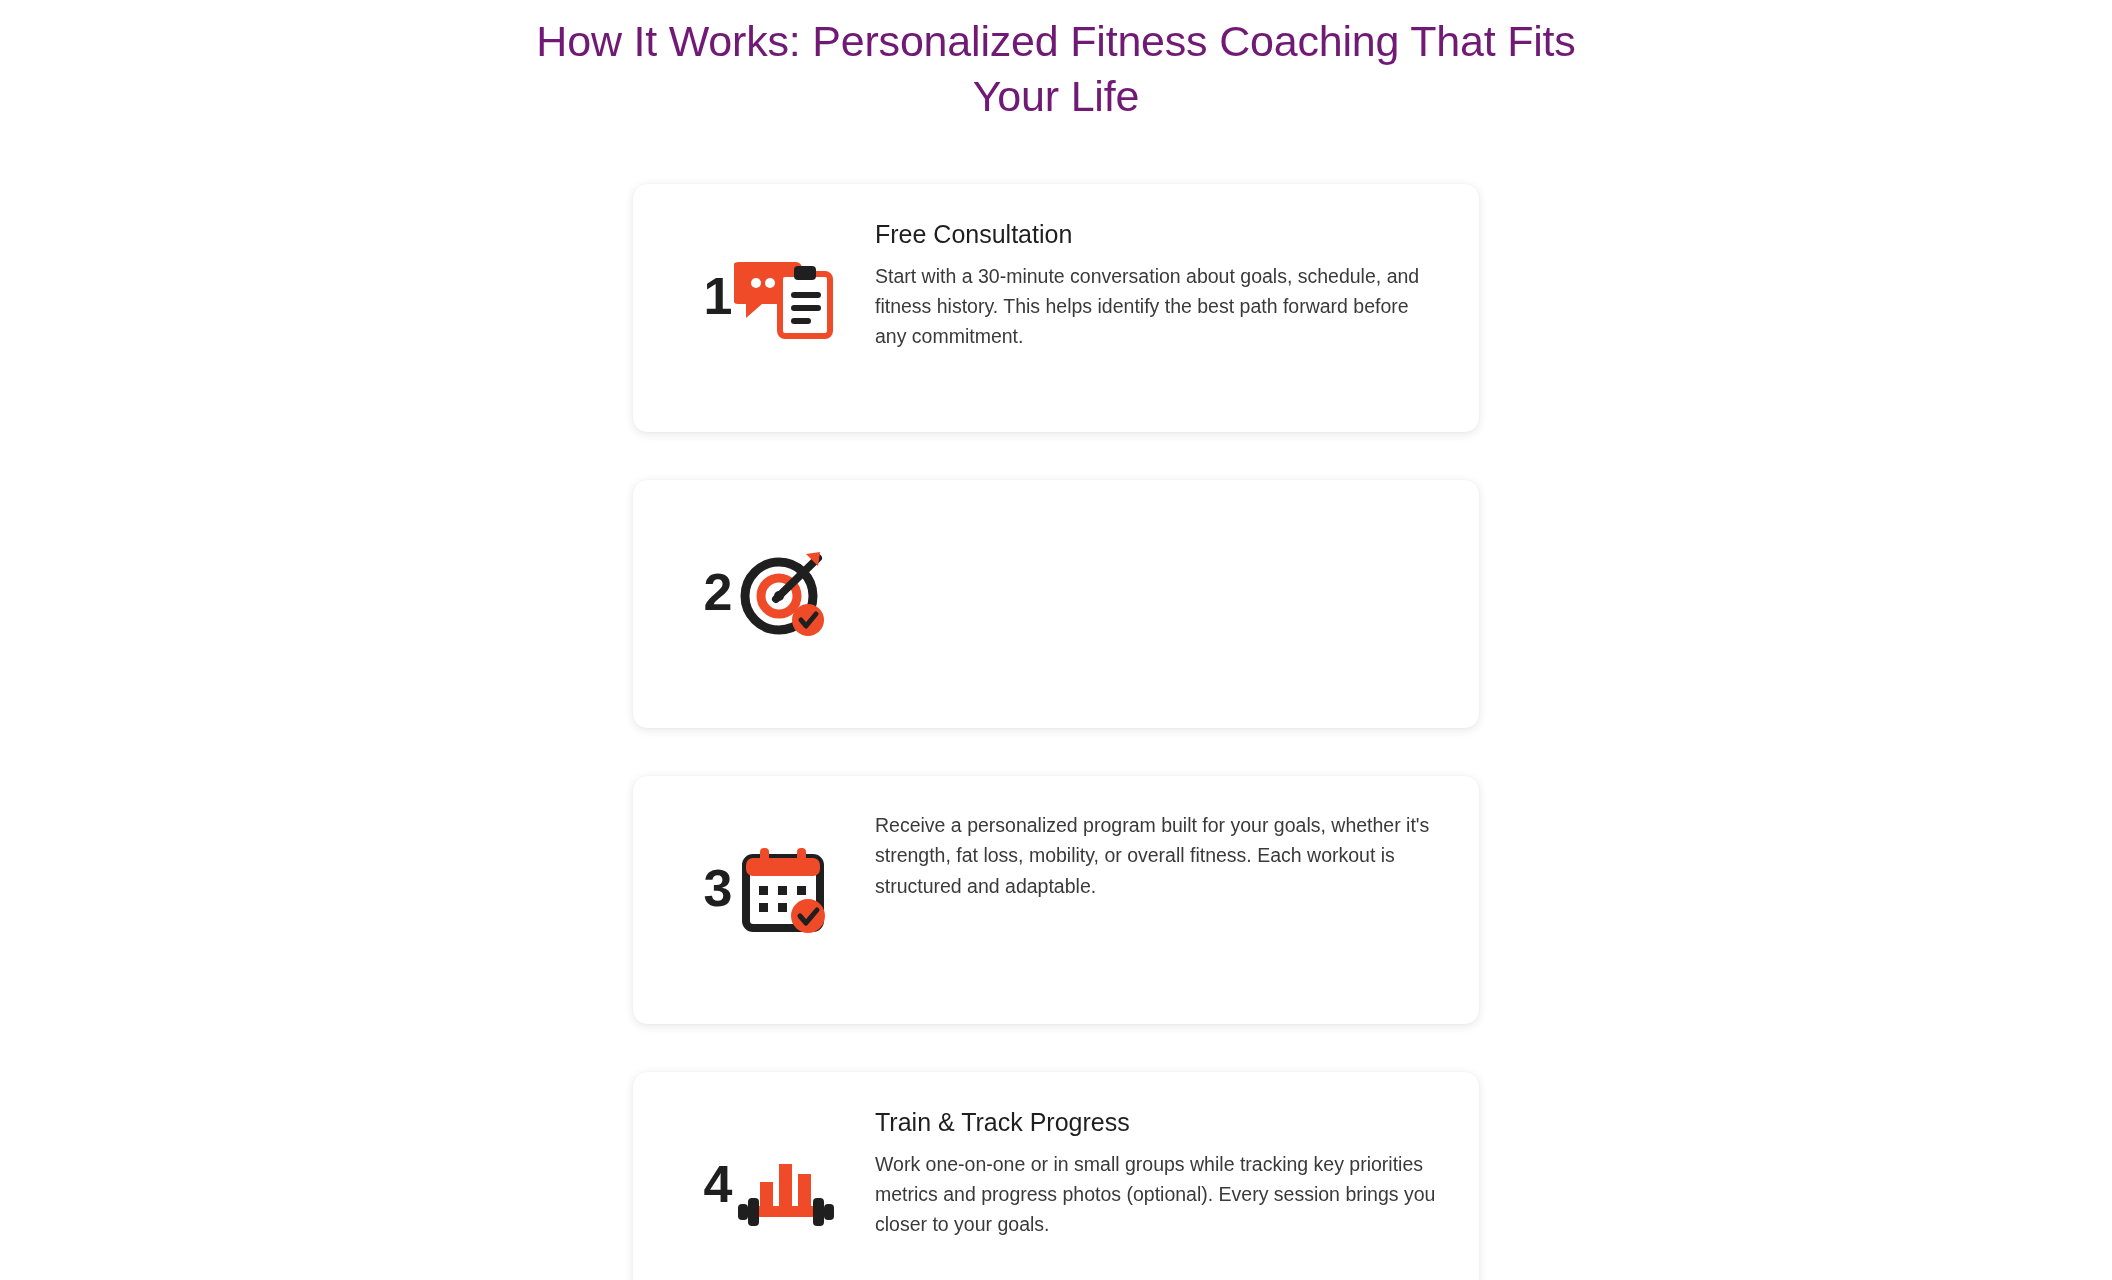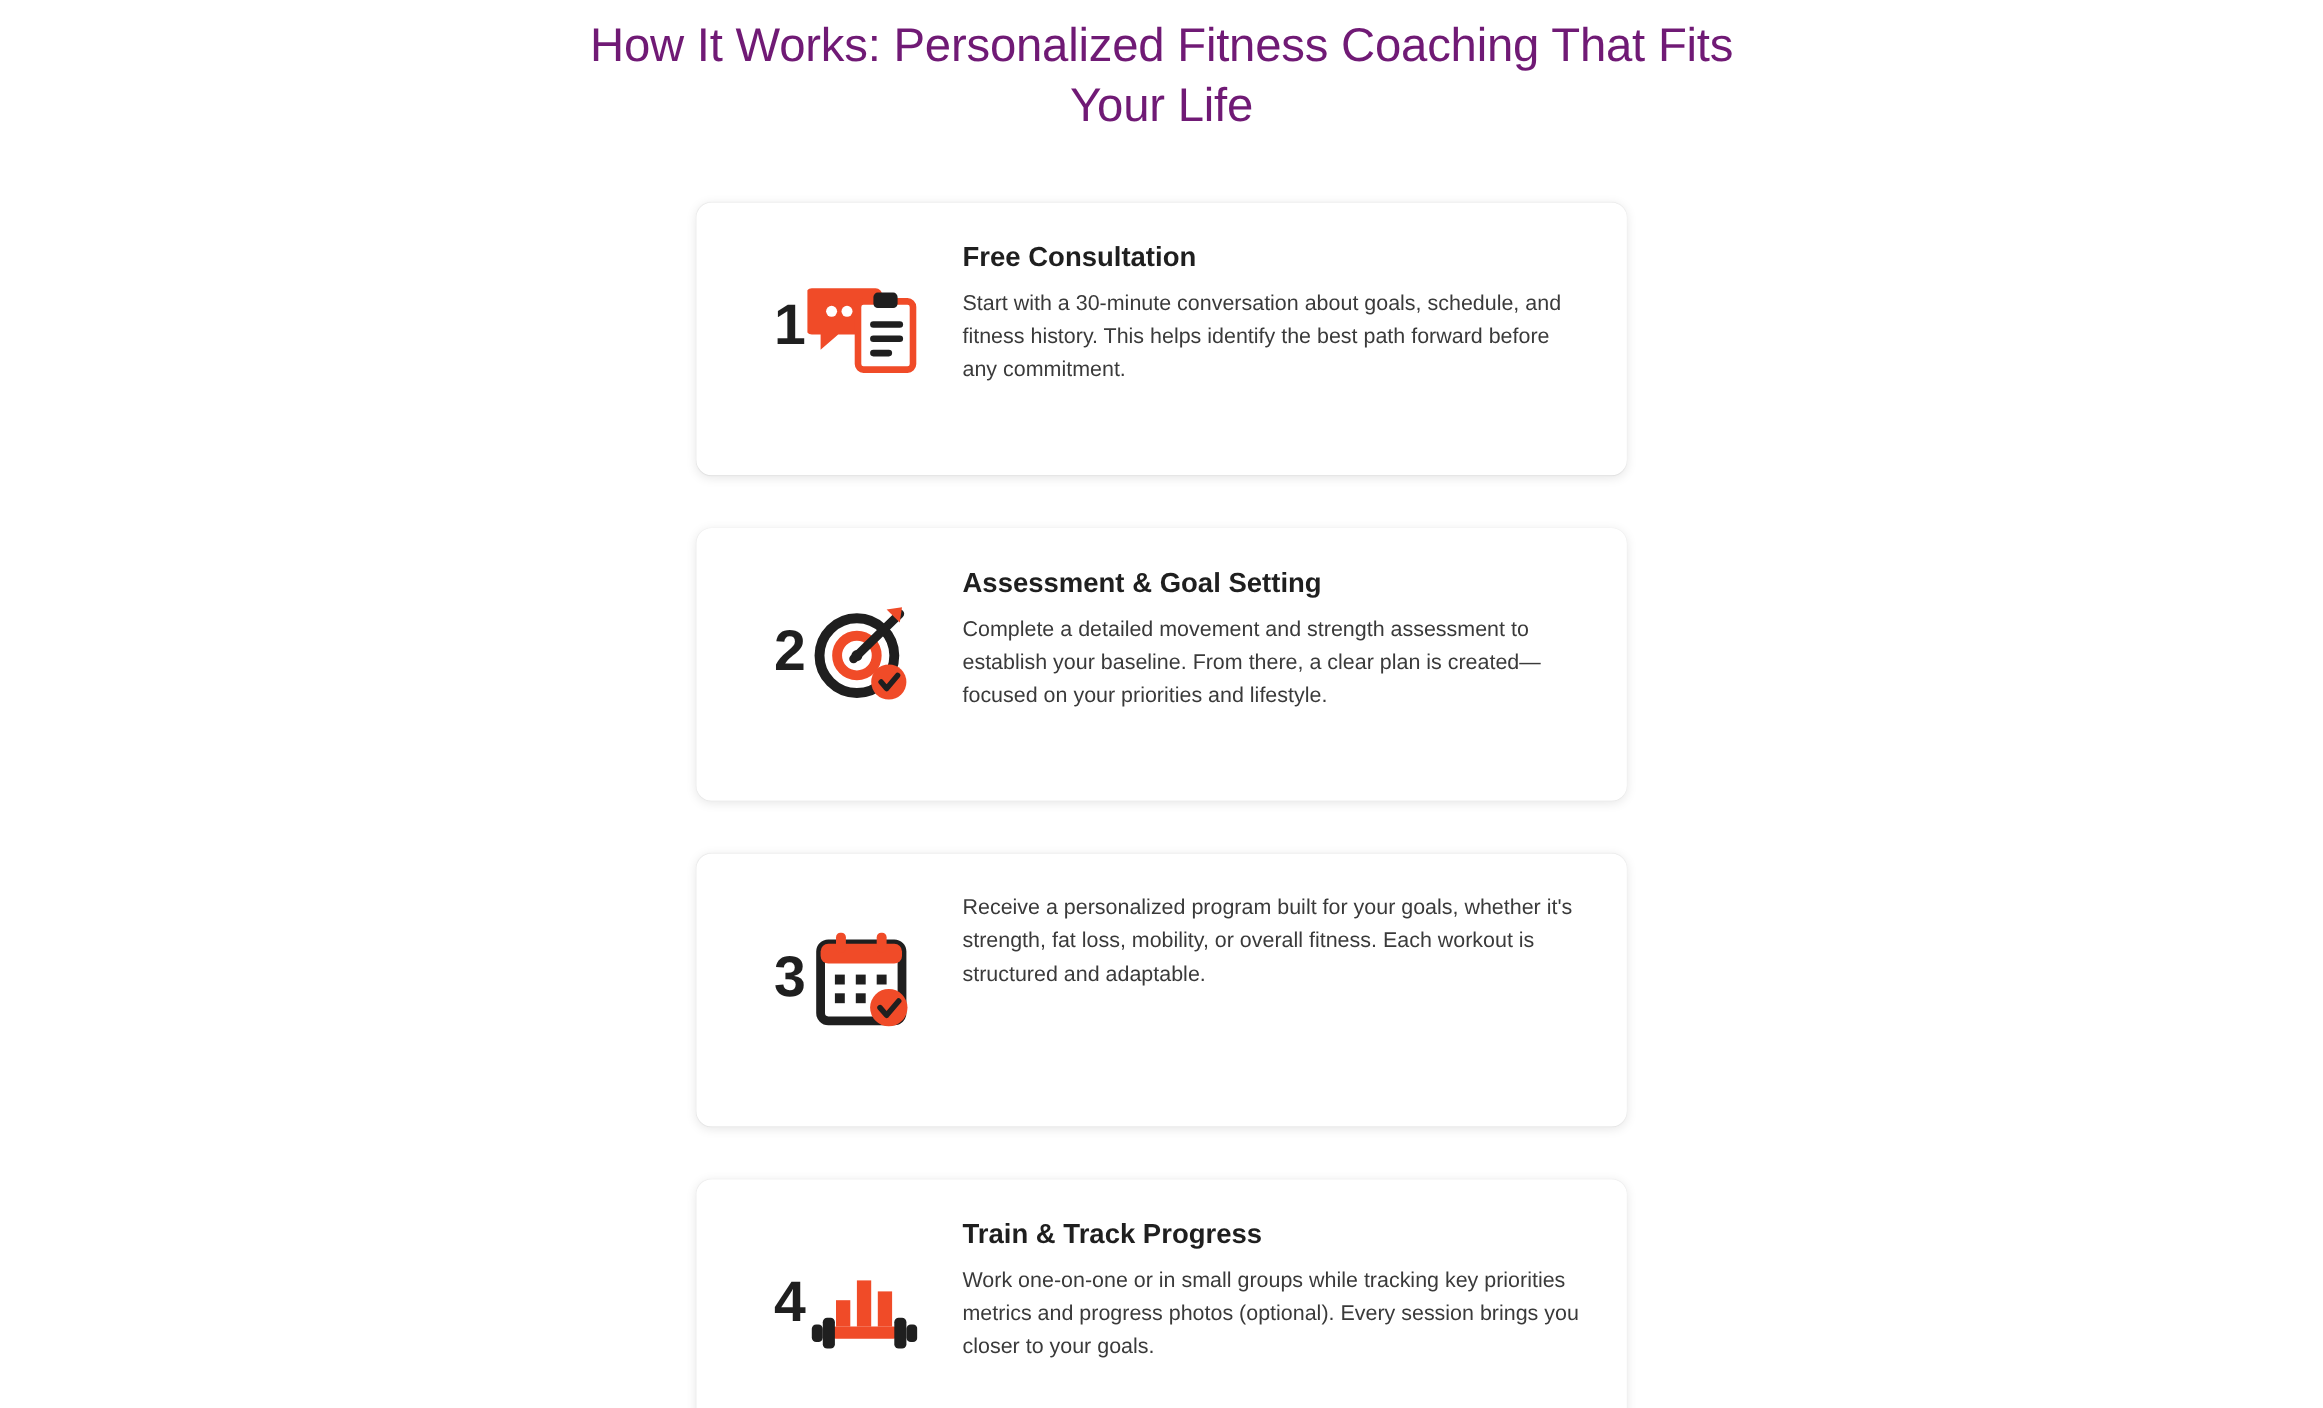--- a/index.html
+++ b/index.html
@@ -63,21 +63,21 @@
     line-height: 1;
     font-family: "Liberation Sans", sans-serif;
   }
   .text-col {
     flex: 1 1 auto;
     padding-left: 6px;
     padding-top: 4px;
   }
   .step-title {
     font-size: 25px;
-    font-weight: 700;
+    font-weight: 400;
     color: #1f1f1f;
     margin: 0 0 10px 0;
     line-height: 1.3;
   }
   .step-desc {
     font-size: 19.5px;
     line-height: 1.55;
     color: #3a3a3a;
     margin: 0;
     max-width: 580px;
@@ -130,24 +130,20 @@
               <circle cx="45" cy="52" r="18" fill="none" stroke="#f04b28" stroke-width="9"></circle>
               <circle cx="45" cy="52" r="5" fill="#1f1f1f"></circle>
               <path d="M42 55 L84 14" stroke="#1f1f1f" stroke-width="8" stroke-linecap="round"></path>
               <path d="M72 10 l14 -2 -2 14 z" fill="#f04b28"></path>
               <circle cx="74" cy="76" r="16" fill="#f04b28"></circle>
               <path d="M67 76 l5 6 10 -12" stroke="#1f1f1f" stroke-width="5" fill="none" stroke-linecap="round" stroke-linejoin="round"></path>
             </svg>
           </span>
         </div>
       </div>
-      <div class="text-col">
-        <h2 class="step-title">Assessment &amp; Goal Setting</h2>
-        <p class="step-desc">Complete a detailed movement and strength assessment to establish your baseline. From there, a clear plan is created—focused on your priorities and lifestyle.</p>
-      </div>
     </div>
 
     <div class="step-card">
       <div class="icon-col">
         <div class="icon-wrap">
           <span class="step-number">3</span>
           <span>
             <svg width="100" height="96" viewBox="0 0 100 96">
               <rect x="12" y="18" width="74" height="70" rx="7" fill="none" stroke="#1f1f1f" stroke-width="8"></rect>
               <rect x="12" y="18" width="74" height="18" rx="7" fill="#f04b28"></rect>

